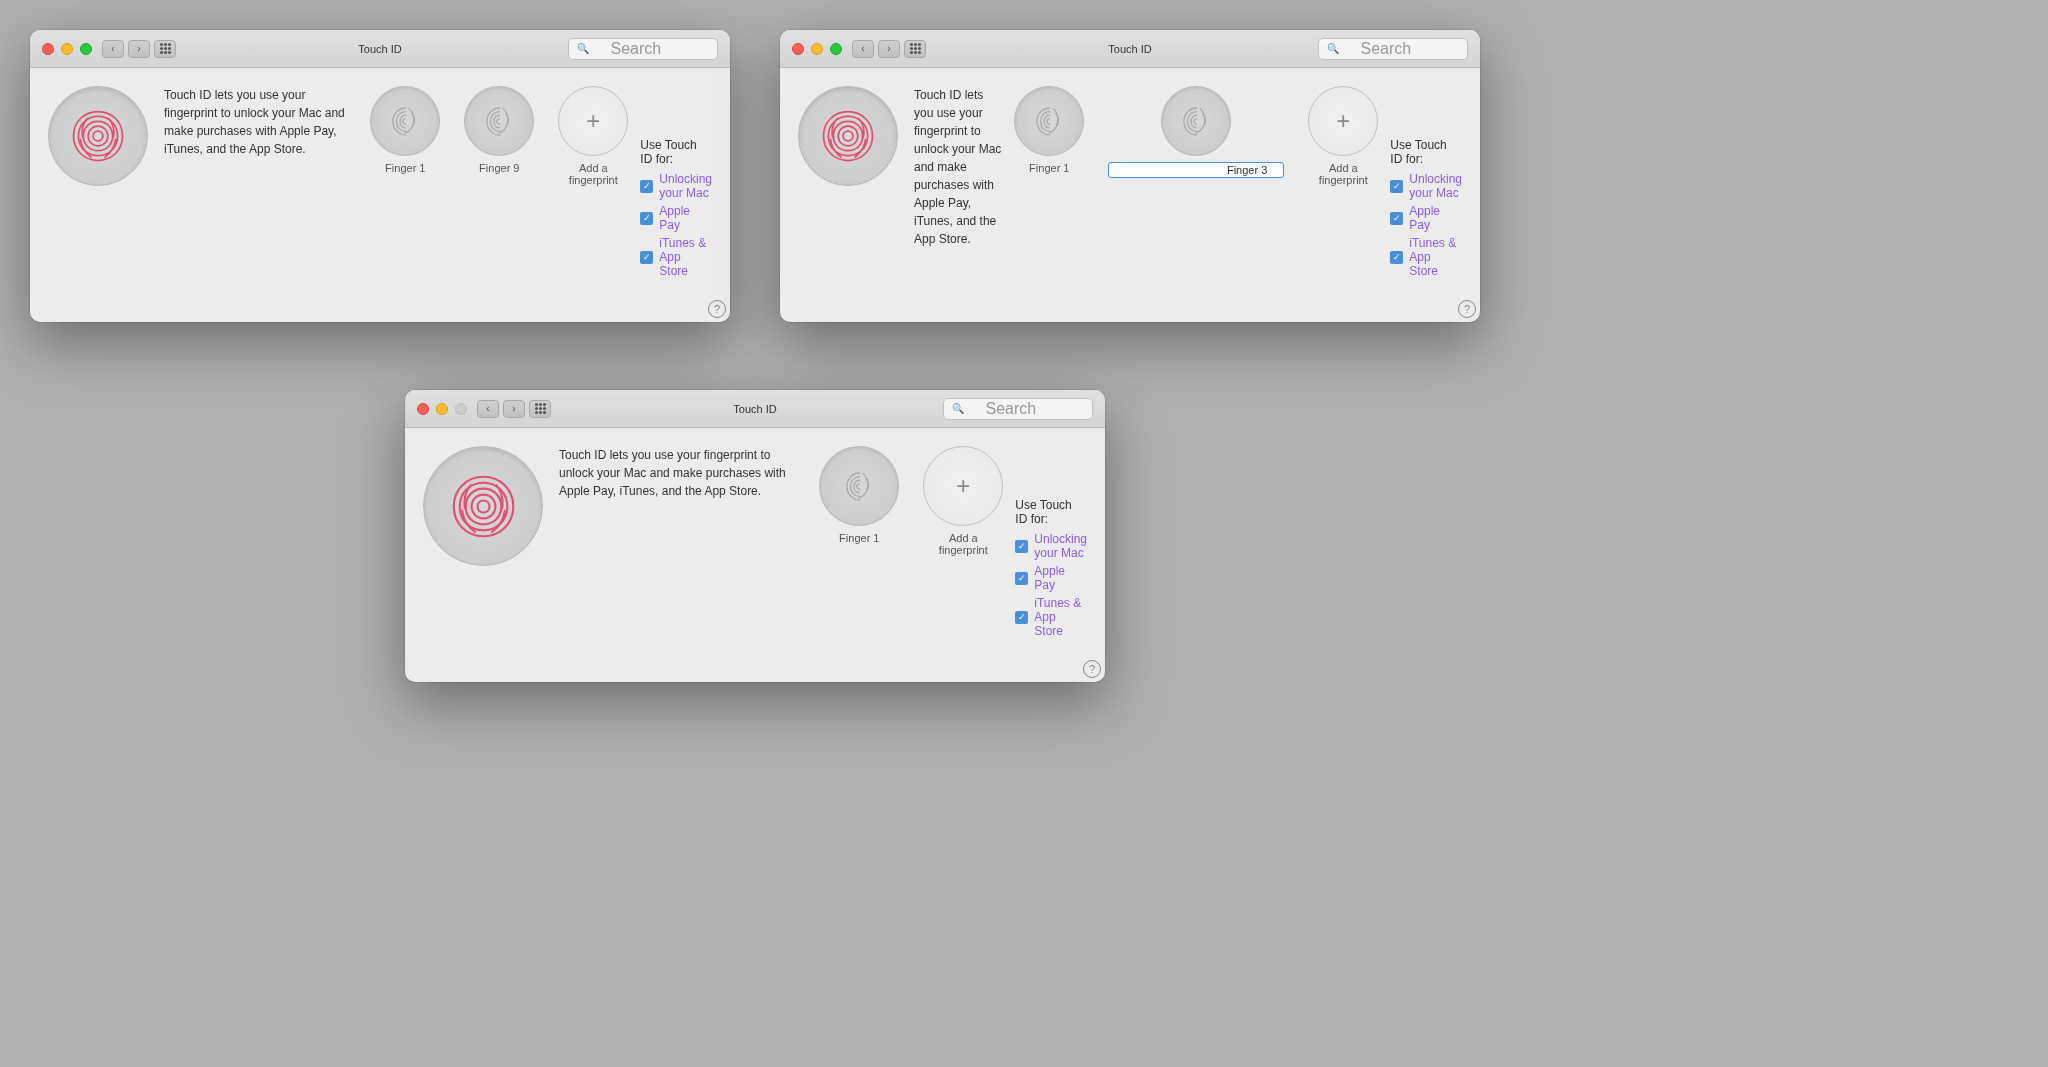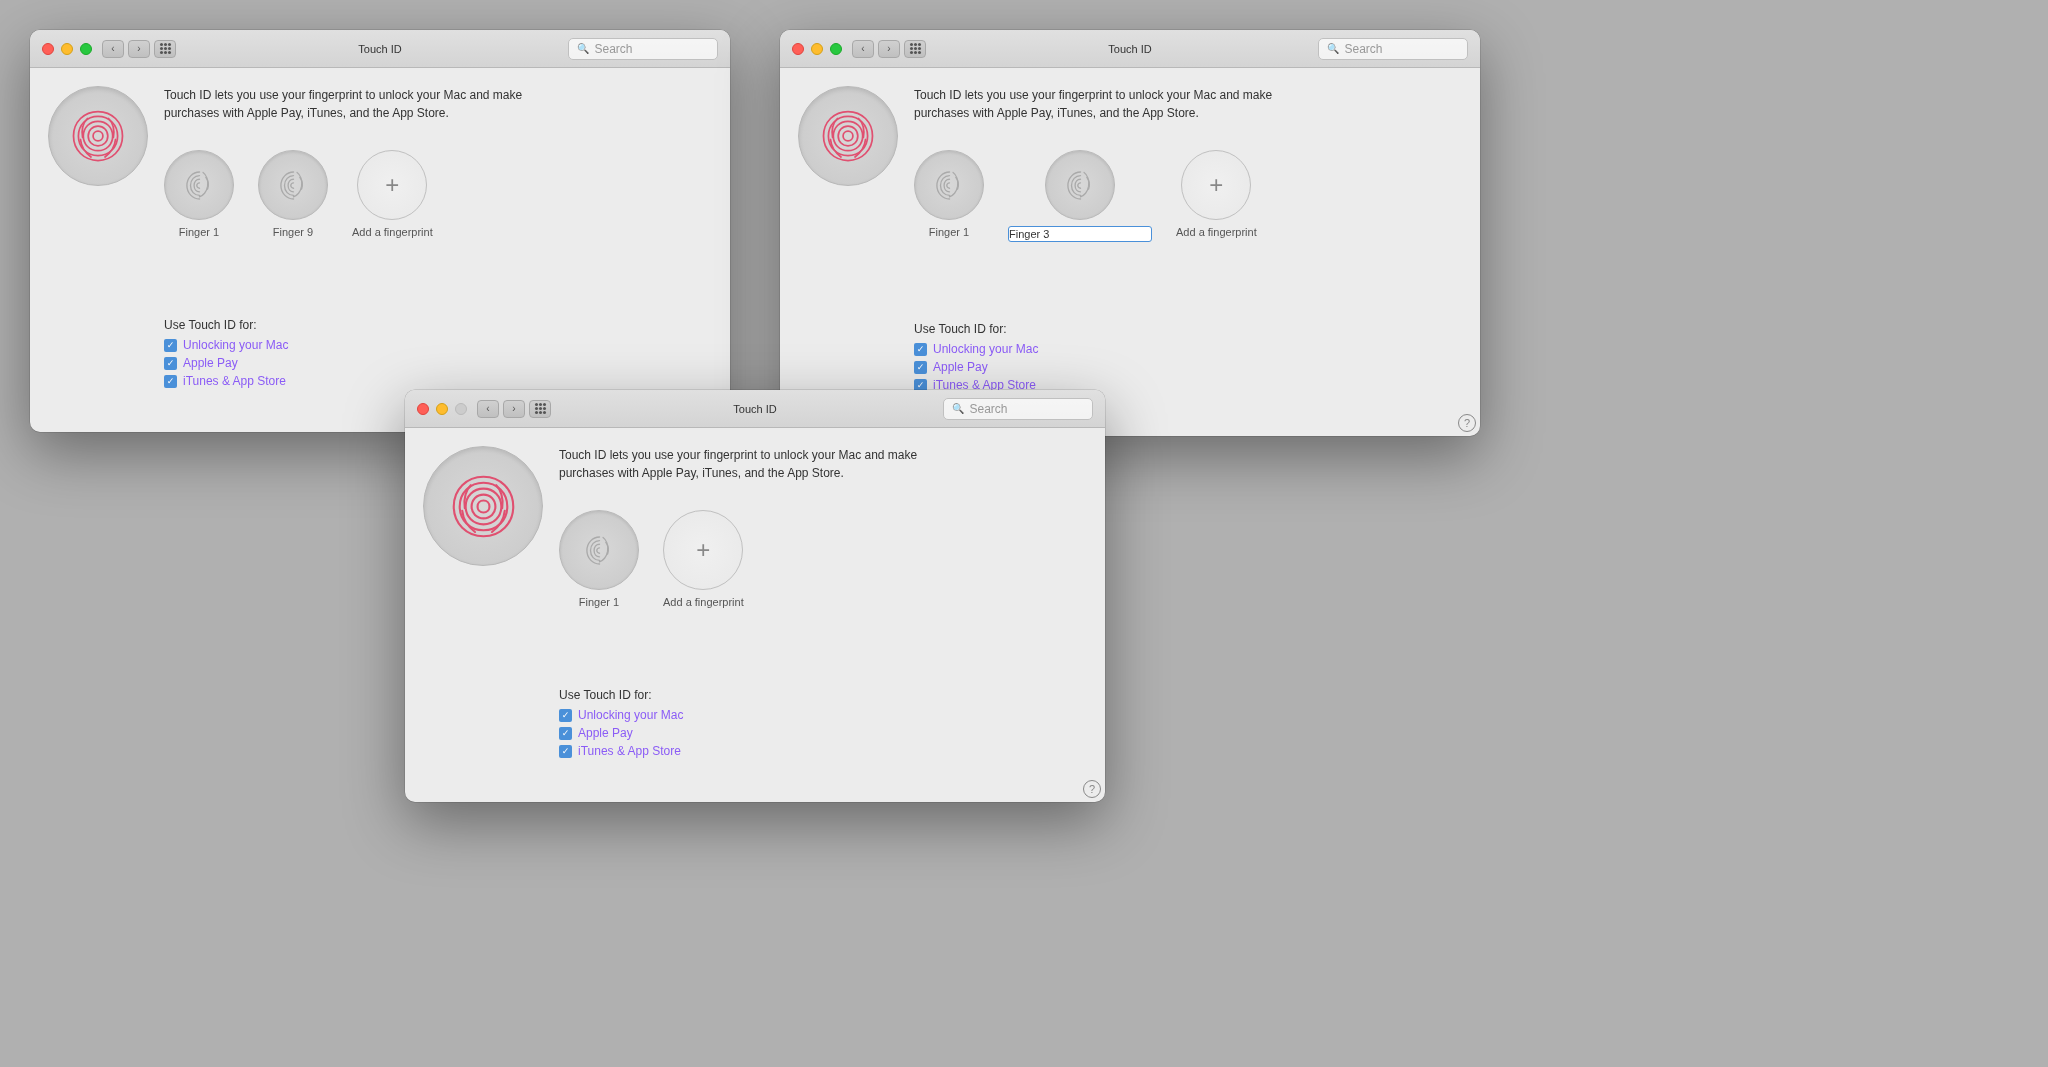--- a/index.html
+++ b/index.html
@@ -125,22 +125,23 @@
       min-width: 150px;
       gap: 5px;
     }
 
     .search-icon {
       color: #888;
       font-size: 10px;
     }
 
     .search-placeholder {
-      font-size: 12px;
+      font-size: 16px;
       color: #999;
+      margin-left: 16px;
     }
 
     
     .window-content {
       display: flex;
       padding: 18px;
       gap: 16px;
     }
 
     
@@ -159,22 +160,22 @@
 
     .fingerprint-svg-main {
       width: 70px;
       height: 70px;
     }
 
     
     .right-content {
       flex: 1;
       display: flex;
-      flex-direction: column;
-      gap: 28px;
+      flex-direction: row;
+      gap: 12px;
     }
 
     .description-text {
       font-size: 12px;
       color: #333;
       line-height: 1.5;
       max-width: 380px;
     }
 
     
@@ -219,23 +220,23 @@
       font-size: 11px;
       color: #555;
       text-align: center;
     }
 
     .fp-label-input {
       font-size: 11px;
       color: #333;
       border: 1.5px solid #4a90d9;
       border-radius: 3px;
-      padding: 1px 0;
+      padding: 1px 16px;
       outline: none;
-      text-align: left;
+      text-align: right;
       min-width: 70px;
       background: white;
     }
 
     
     .use-touchid-section {
       margin-top: 4px;
     }
 
     .use-touchid-label {

